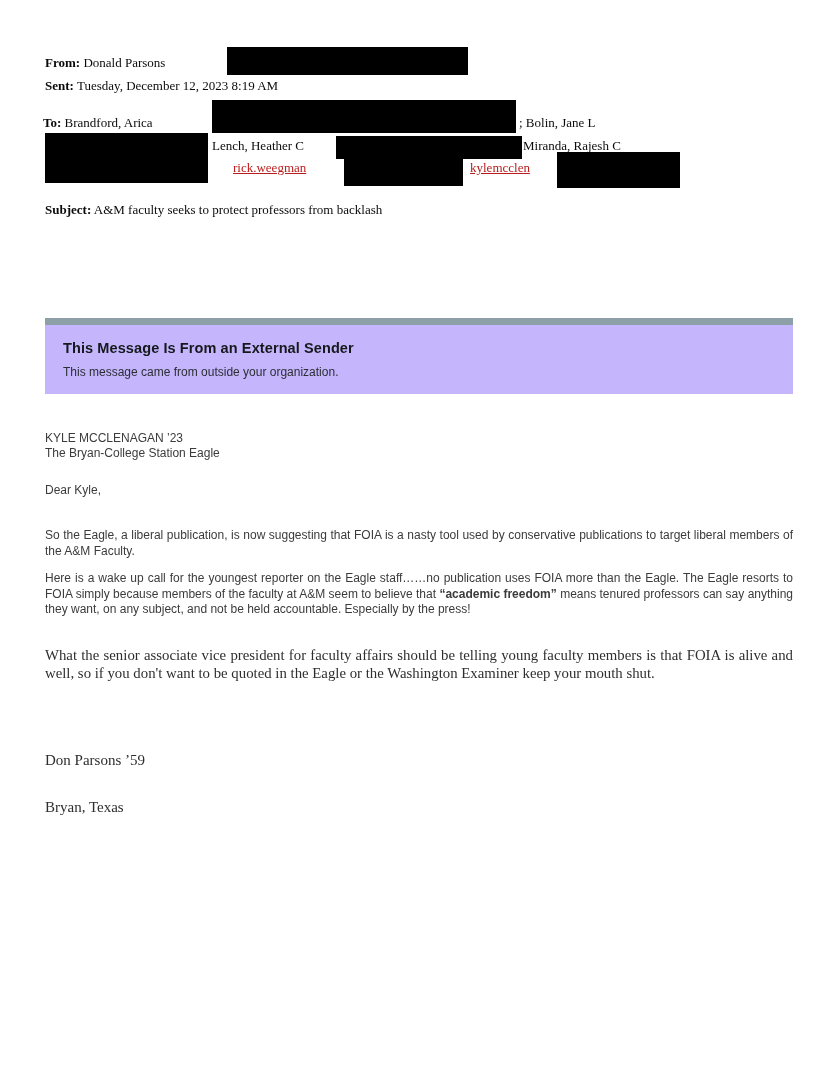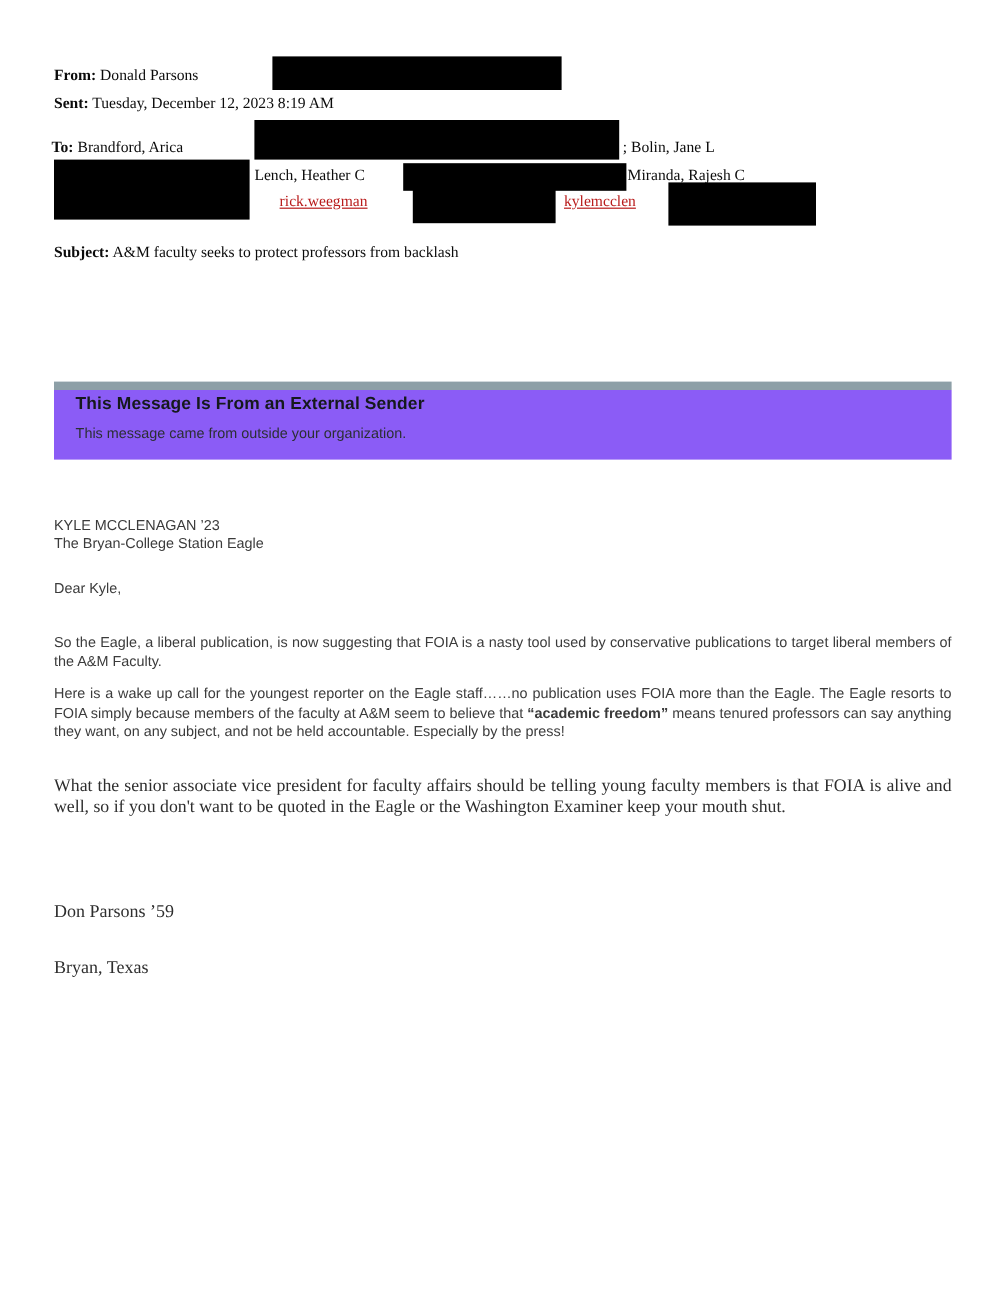--- a/index.html
+++ b/index.html
@@ -41,22 +41,22 @@
     left: 45px;
     top: 318px;
     width: 748px;
     z-index: 1;
   }
   .banner-strip {
     height: 7px;
     background: #8d9fa7;
   }
   .banner-body {
-    background: #8b5cf6;
-    padding: 4px 18px 15px 18px;
+    background: #c4b5fd;
+    padding: 15px 18px 15px 18px;
     font-family: "Liberation Sans", sans-serif;
   }
   .banner-title {
     font-size: 14.5px;
     font-weight: bold;
     color: #15191c;
     letter-spacing: 0.1px;
   }
   .banner-subtitle {
     margin-top: 9px;

